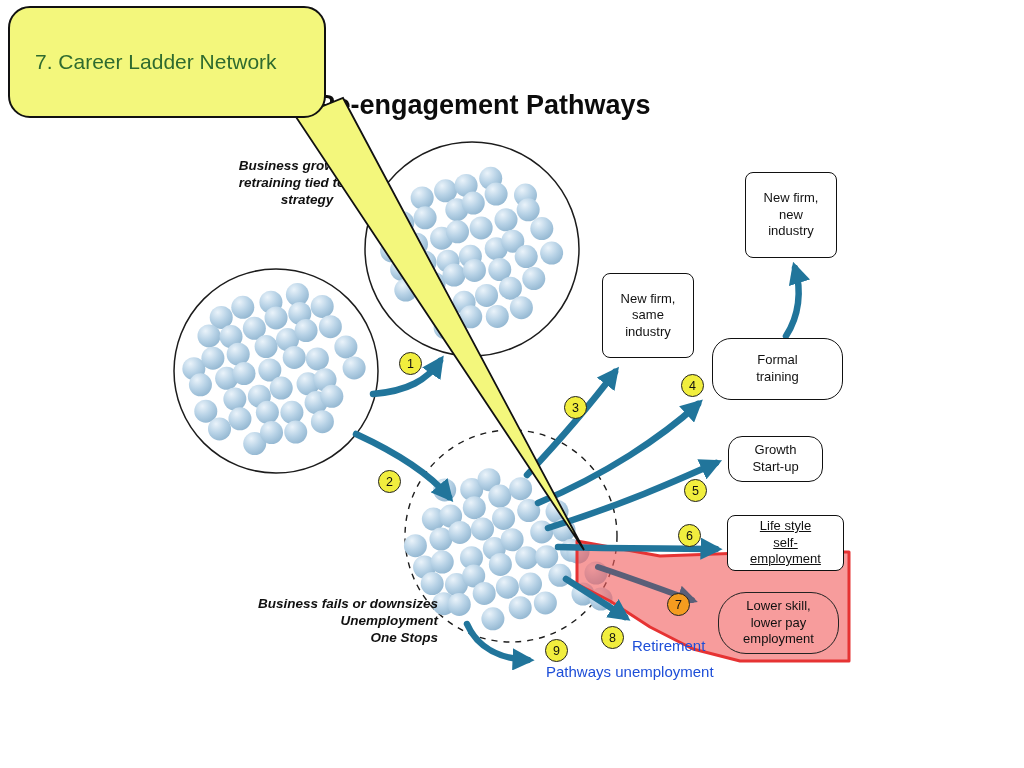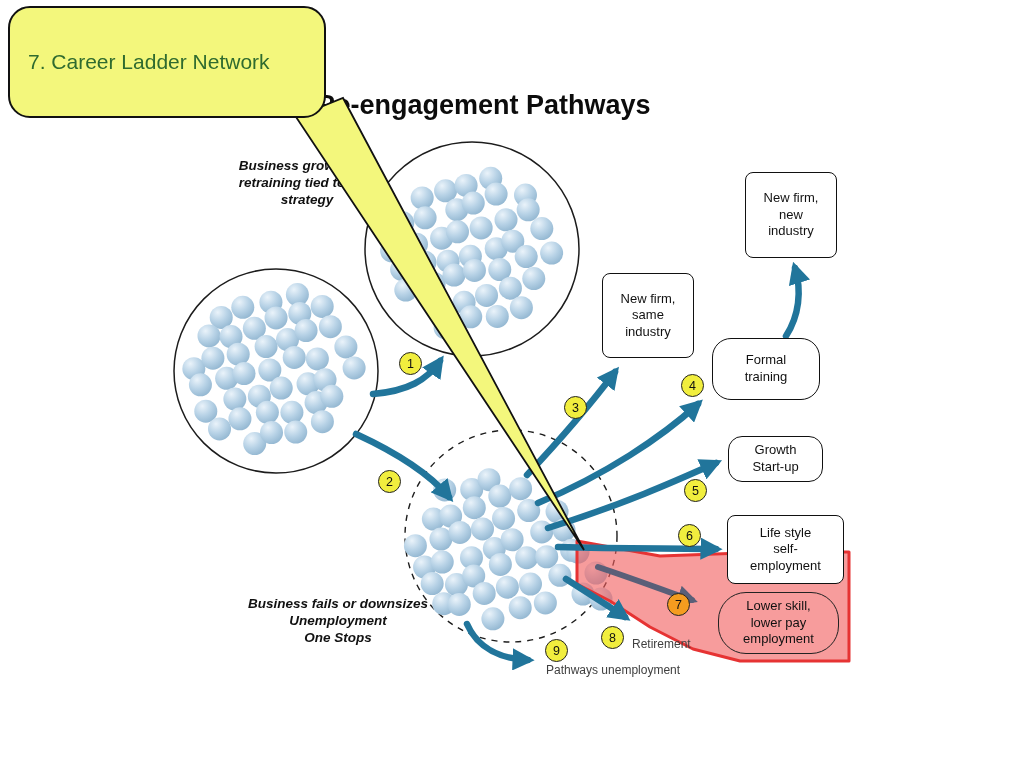--- a/index.html
+++ b/index.html
@@ -4,29 +4,29 @@
 <style>
   * { margin:0; padding:0; box-sizing:border-box; }
   html,body { width:1024px; height:768px; background:#fff; overflow:hidden;
               font-family:"Liberation Sans", sans-serif; }
   .stage { position:absolute; left:0; top:0; width:1024px; height:768px; background:#fff; }
   #diagram { position:absolute; left:0; top:0; z-index:1; }
   #beam-overlay { position:absolute; left:0; top:0; z-index:5; pointer-events:none; }
 
   .callout { position:absolute; left:8px; top:6px; width:318px; height:112px; z-index:6;
              background:var(--callout_fill,#f3f77c); border:2.5px solid #111;
-             border-radius:22px; display:flex; align-items:center; padding-left:18px; }
+             border-radius:22px; display:flex; align-items:center; padding-left:25px; }
   .callout-text { font-size:21px; color:var(--callout_text,#2f6b2f); }
 
   .title { position:absolute; left:316px; top:90px; z-index:2; font-size:27px;
            font-weight:bold; color:#0c0c0c; white-space:nowrap; }
 
   .lbl { position:absolute; z-index:2; font-size:13.5px; font-weight:bold; font-style:italic;
          color:#111; text-align:center; white-space:pre-line; line-height:1.25; }
-  .plain { position:absolute; z-index:2; font-size:12px; color:#404040; white-space:nowrap; }
+  .plain { position:absolute; z-index:2; font-size:15px; color:#1d4ed8; white-space:nowrap; }
 
   .box { position:absolute; z-index:3; background:#fff; border:1.7px solid #111;
          border-radius:8px; display:flex; align-items:center; justify-content:center;
          text-align:center; font-size:13px; line-height:1.28; color:#111; white-space:pre-line; }
   .box.transparent { background:transparent; border-color:#222; }
 
   .badge { position:absolute; z-index:4; width:23px; height:23px; border-radius:50%;
            background:var(--badge_fill,#f1ee3e); border:1.5px solid #222;
            display:flex; align-items:center; justify-content:center;
            font-size:12.5px; color:#111; }
@@ -196,38 +196,38 @@
       <path d="M 467,624 C 478,649 502,659 528,660" fill="none" stroke="#21759b" stroke-width="6.5" stroke-linecap="round" marker-end="url(#ah)"></path>
       <path d="M 786,336 C 799,316 802,291 795,268" fill="none" stroke="#21759b" stroke-width="6.5" stroke-linecap="round" marker-end="url(#ah)"></path>
       <path d="M 598,567 C 640,581 668,592 692,600" fill="none" stroke="#5a5f78" stroke-width="6" stroke-linecap="round" marker-end="url(#ahd)"></path>
     </svg>
 
   <div class="title">Re-engagement Pathways</div>
 
   <div class="lbl" style="left:226px; top:158px; width:162px;">Business grows after
 retraining tied to new
 strategy</div>
-  <div class="lbl" style="left:238px; top:596px; width:200px;">Business fails or downsizes
+  <div class="lbl" style="left:238px; top:596px; width:200px;text-align:right;">Business fails or downsizes
 Unemployment
 One Stops</div>
 
   <div class="plain" style="left:632px; top:637px;">Retirement</div>
   <div class="plain" style="left:546px; top:663px;">Pathways unemployment</div>
 
   <div class="box" style="left:745px; top:172px; width:92px; height:86px;">New firm,
 new
 industry</div>
   <div class="box" style="left:602px; top:273px; width:92px; height:85px;">New firm,
 same
 industry</div>
-  <div class="box" style="left:712px; top:338px; width:108px; height:62px; border-radius:19px;">Formal
+  <div class="box" style="left:712px; top:338px; width:131px; height:62px; border-radius:19px;">Formal
 training</div>
   <div class="box" style="left:728px; top:436px; width:95px; height:46px; border-radius:14px;">Growth
 Start-up</div>
-  <div class="box" style="left:727px; top:515px; width:117px; height:69px;">Life style
+  <div class="box" style="left:727px; top:515px; width:117px; height:56px;text-decoration:underline;">Life style
 self-
 employment</div>
   <div class="box transparent" style="left:718px; top:592px; width:121px; height:62px; border-radius:28px;">Lower skill,
 lower pay
 employment</div>
 
   <div class="badge" style="left:399px; top:352px;">1</div>
   <div class="badge" style="left:378px; top:470px;">2</div>
   <div class="badge" style="left:564px; top:396px;">3</div>
   <div class="badge" style="left:681px; top:374px;">4</div>

